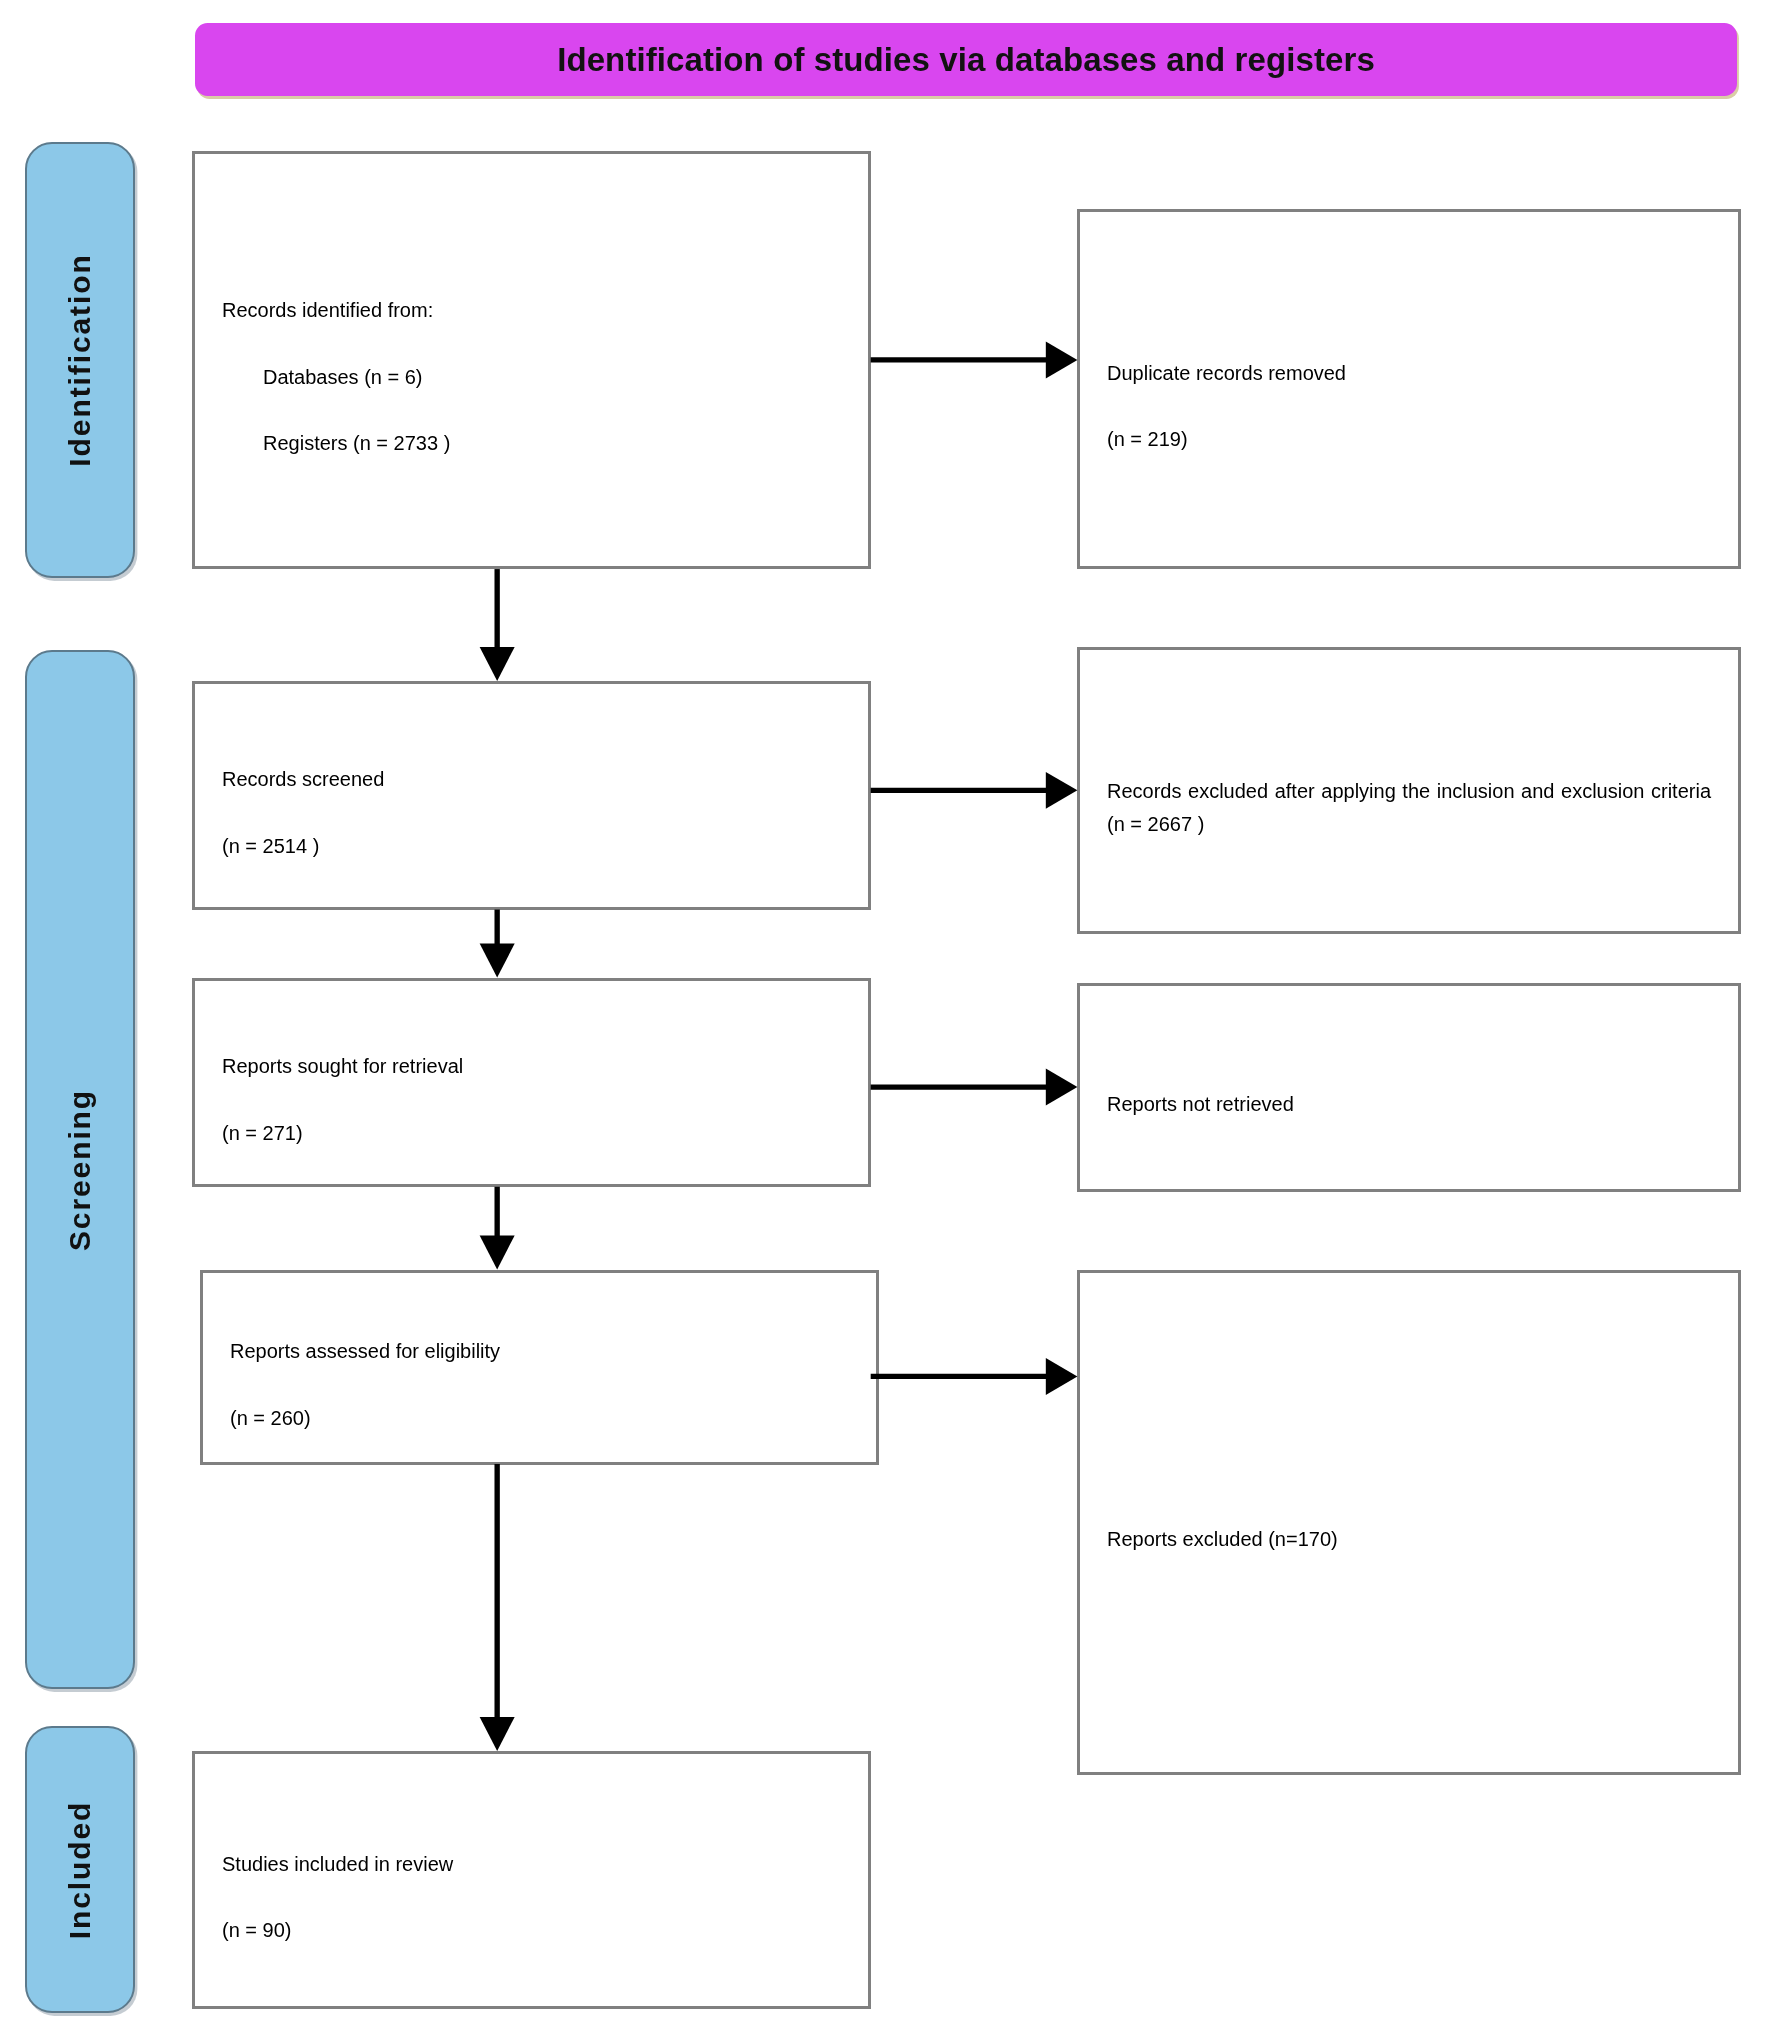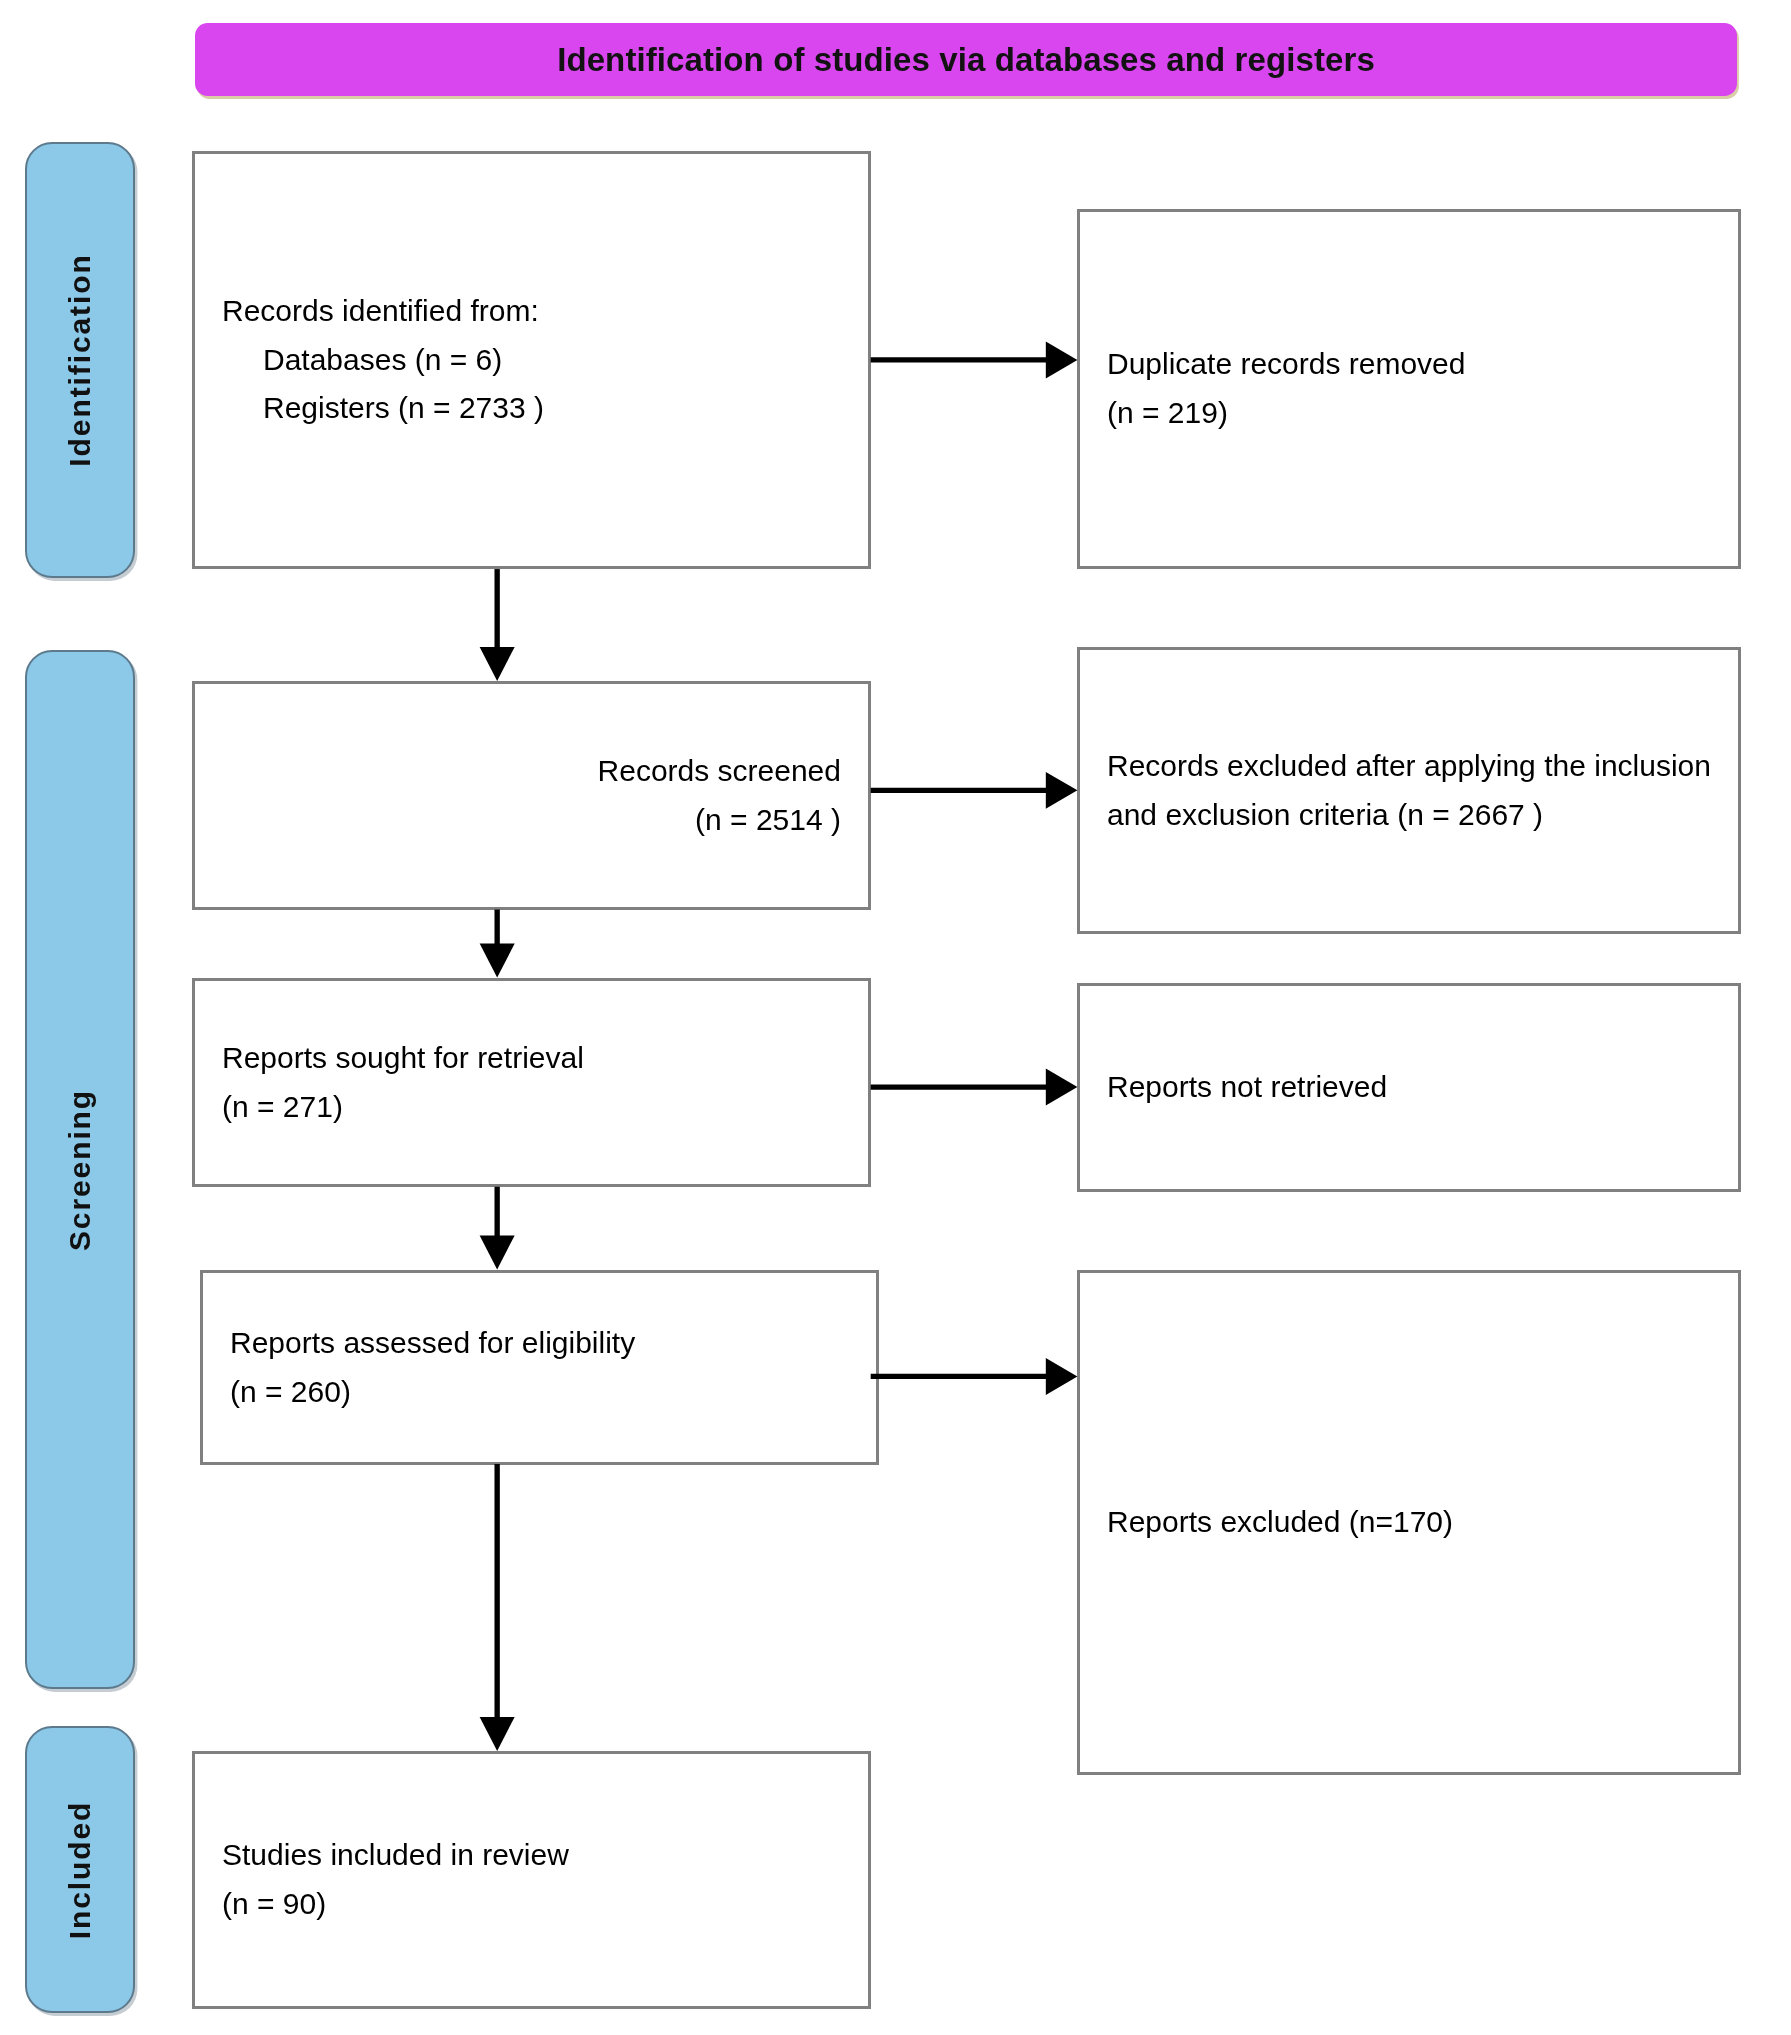--- a/index.html
+++ b/index.html
@@ -32,27 +32,27 @@
   #stage-identification{top:142px;height:432px;}
   #stage-screening{top:650px;height:1035px;}
   #stage-included{top:1726px;height:283px;}
 
   
   .box{
     position:absolute;background:#fff;border:3.9px solid #808080;
     box-sizing:border-box;padding:0 27px;
     display:flex;flex-direction:column;justify-content:center;
   }
-  .box .line{font-size:30px;line-height:1.62;white-space:pre;}
+  .box .line{font-size:20px;line-height:1.62;white-space:pre;margin-top:34px;}
   .box.justify .line{white-space:normal;text-align:justify;text-align-last:left;}
   .box .indent{padding-left:41px;}
 
   #box-identified      {left:192px; top:151px;  width:679px;height:418px;}
   #box-duplicates      {left:1077px;top:209px;  width:664px;height:360px;}
-  #box-screened        {left:192px; top:681px; width:679px;height:229px;align-items:flex-end;}
+  #box-screened        {left:192px; top:681px; width:679px;height:229px;}
   #box-excluded-records{left:1077px;top:647px; width:664px;height:287px;}
   #box-sought          {left:192px; top:978px; width:679px;height:209px;}
   #box-not-retrieved   {left:1077px;top:983px; width:664px;height:209px;}
   #box-eligibility     {left:200px; top:1270px; width:679px;height:195px;}
   #box-excluded-reports{left:1077px;top:1270px; width:664px;height:505px;}
   #box-included        {left:192px; top:1751px; width:679px;height:258px;}
 
   
   .conn{position:absolute;}
   .conn line,.conn polygon{shape-rendering:geometricPrecision;}

